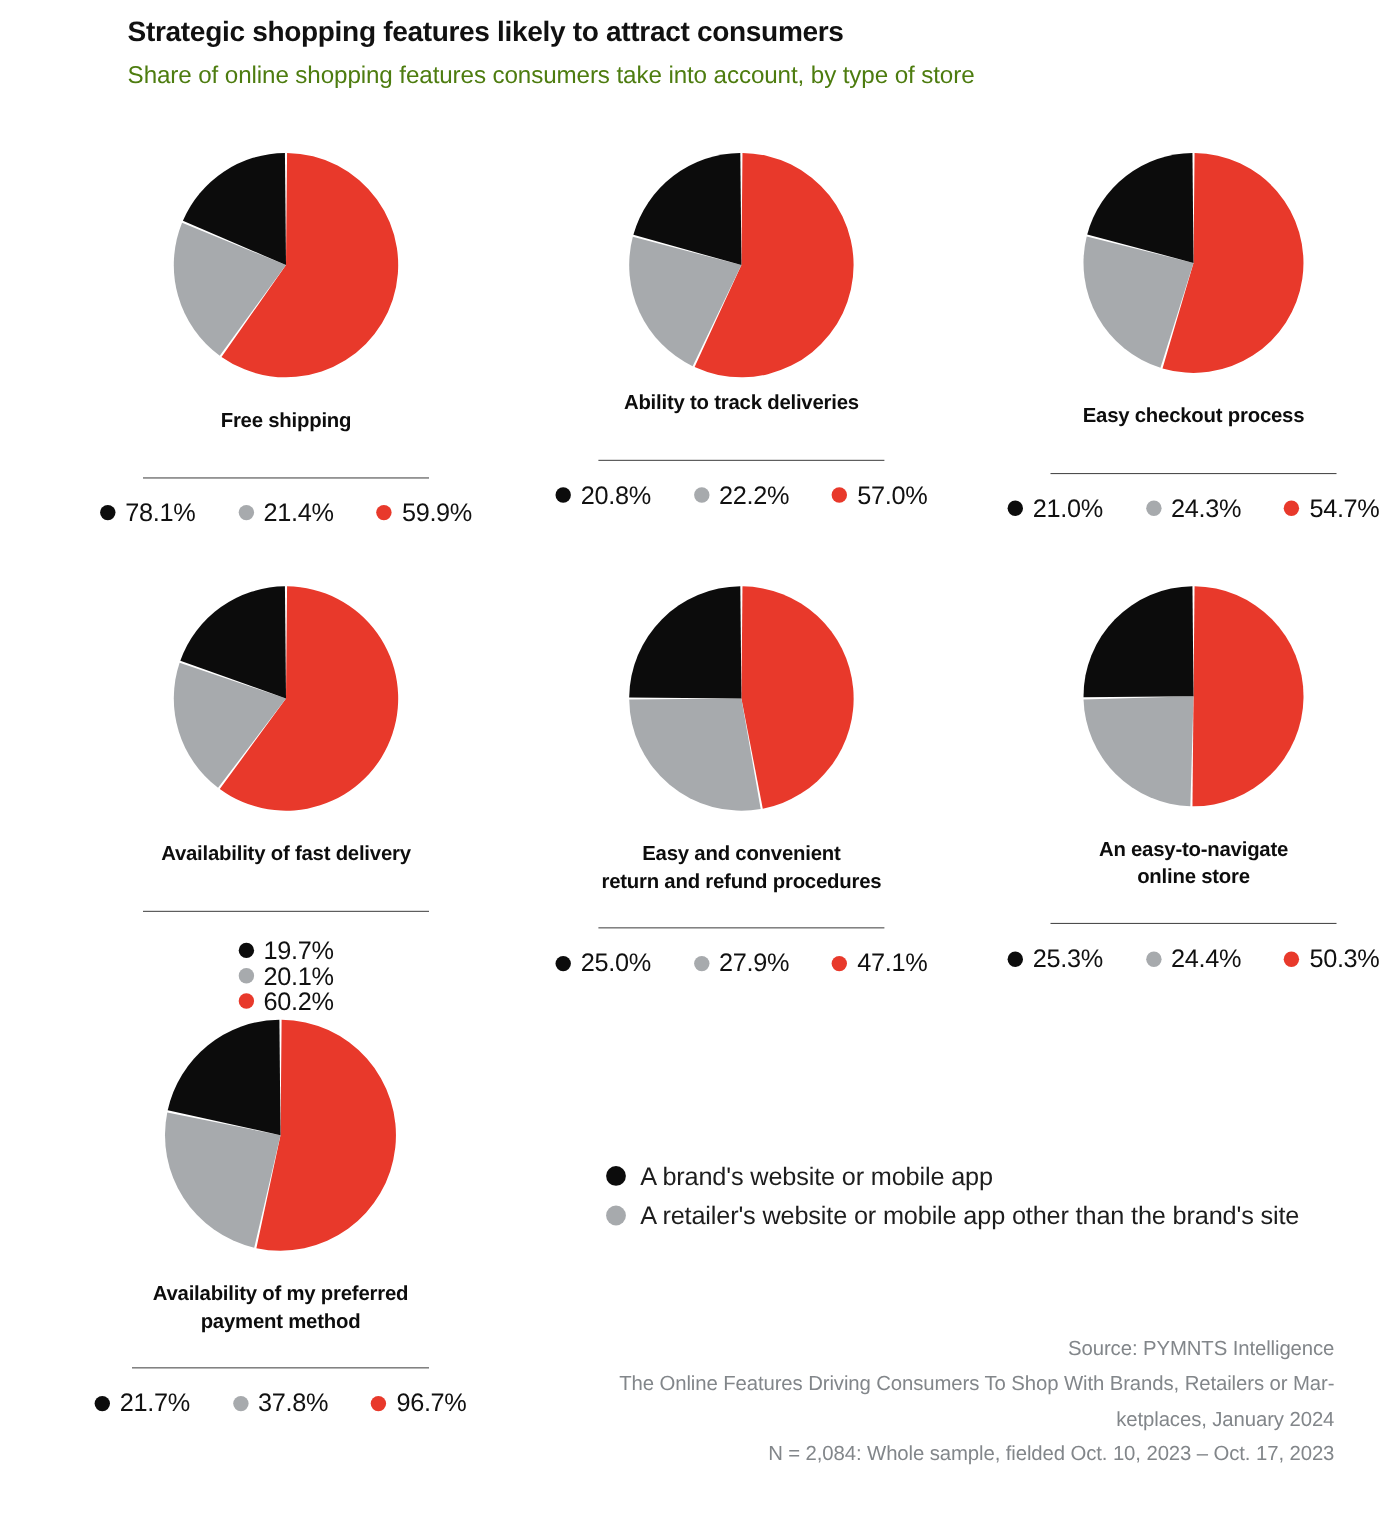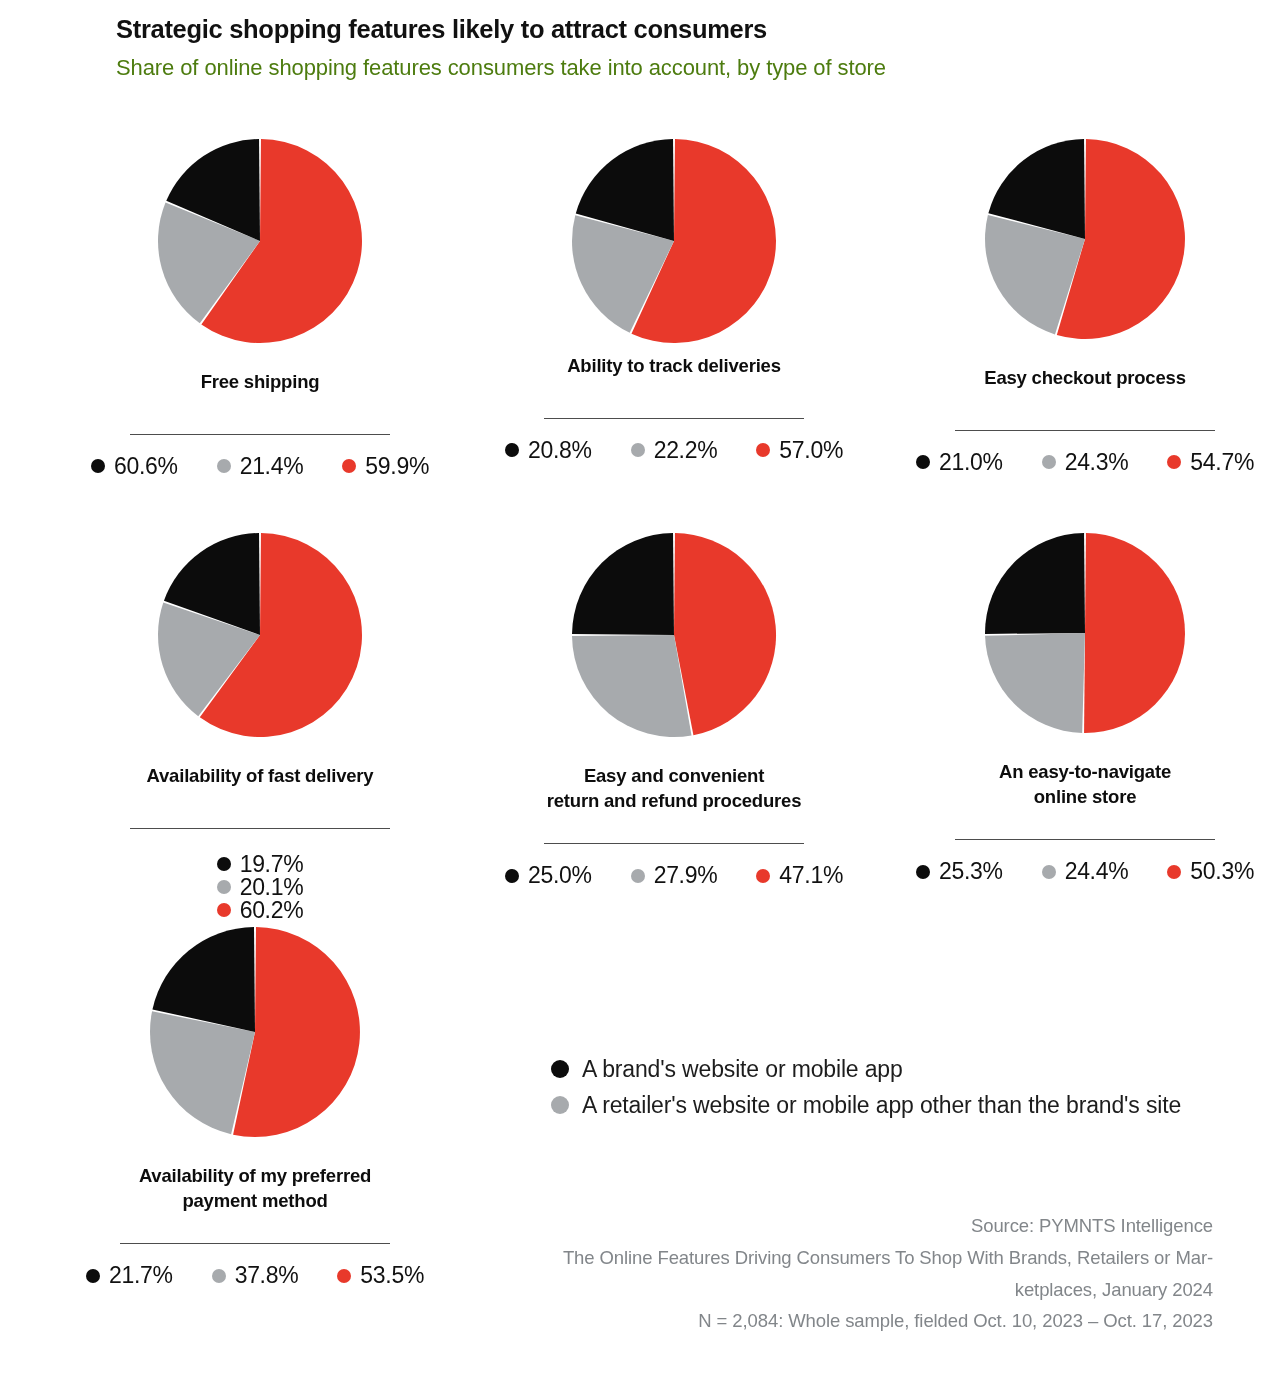--- a/index.html
+++ b/index.html
@@ -147,21 +147,21 @@
             <path d="M 107 107 L 13.27 66.77 A 102 102 0 0 1 106.02 5.00 Z" fill="#0c0c0c"></path>
           </svg>
         </div>
         <div class="panel-title" style="width: 500px; margin-top: 22px;">
           <div>Free shipping</div>
         </div>
         <div class="panel-divider" style="width: 260px; margin-left: 120px; margin-top: 39px;"></div>
         <div class="panel-values" style="width: 500px; margin-top: 20px;">
           <span class="val-group">
             <span class="val-dot black"></span>
-            <span class="val-text">60.6%</span>
+            <span class="val-text">78.1%</span>
           </span>
           <span class="val-gap"></span>
           <span class="val-group">
             <span class="val-dot gray"></span>
             <span class="val-text">21.4%</span>
           </span>
           <span class="val-gap"></span>
           <span class="val-group">
             <span class="val-dot red"></span>
             <span class="val-text">59.9%</span>
@@ -334,21 +334,21 @@
             <span class="val-text">21.7%</span>
           </span>
           <span class="val-gap"></span>
           <span class="val-group">
             <span class="val-dot gray"></span>
             <span class="val-text">37.8%</span>
           </span>
           <span class="val-gap"></span>
           <span class="val-group">
             <span class="val-dot red"></span>
-            <span class="val-text">53.5%</span>
+            <span class="val-text">96.7%</span>
           </span>
         </div>
       </div>
     </div>
 
   <div class="legend">
     <div class="legend-row">
       <span class="legend-dot black"></span>
       <span class="legend-label">A brand's website or mobile app</span>
     </div>

